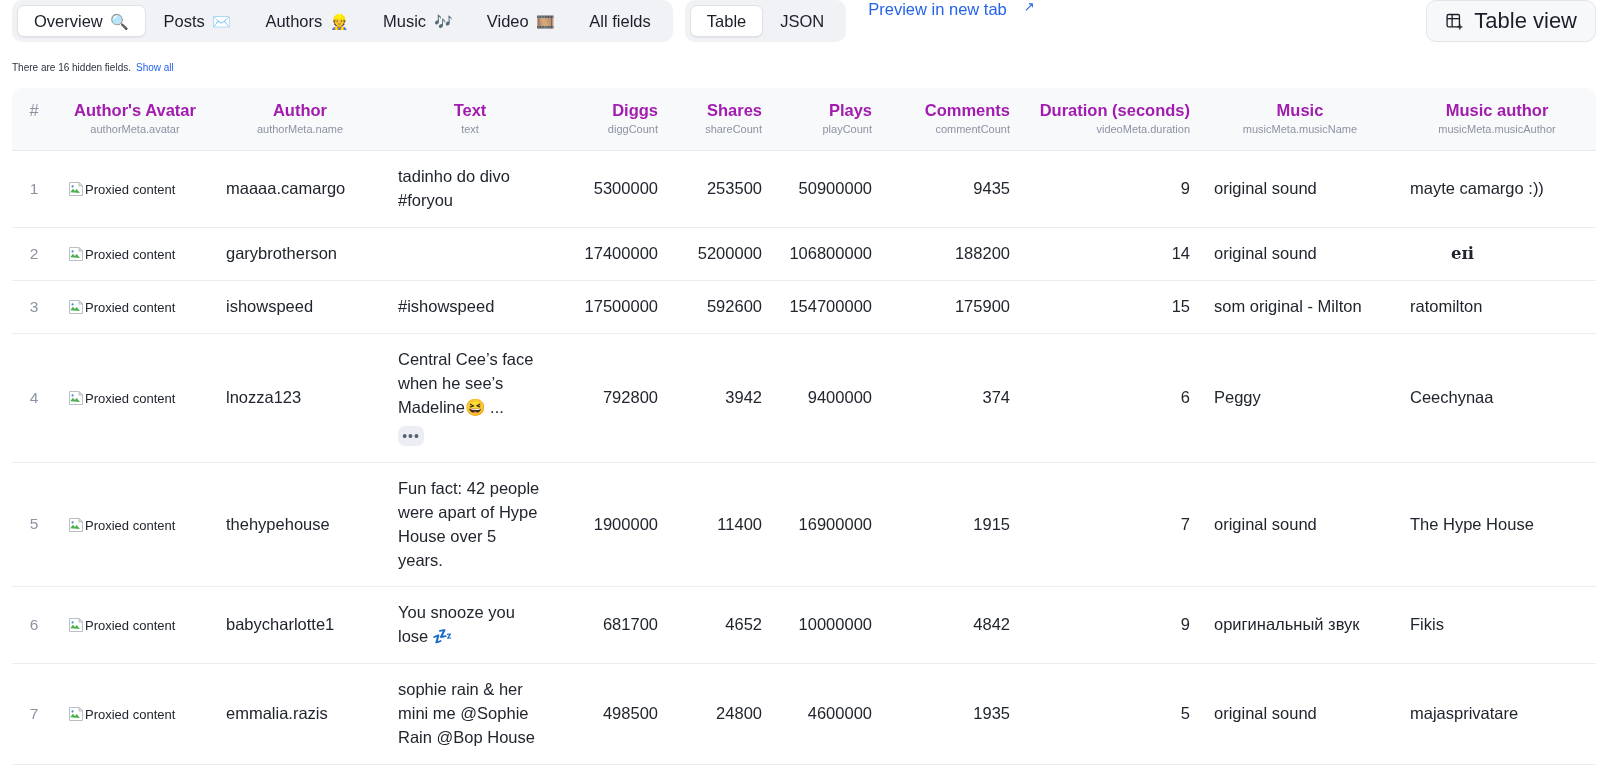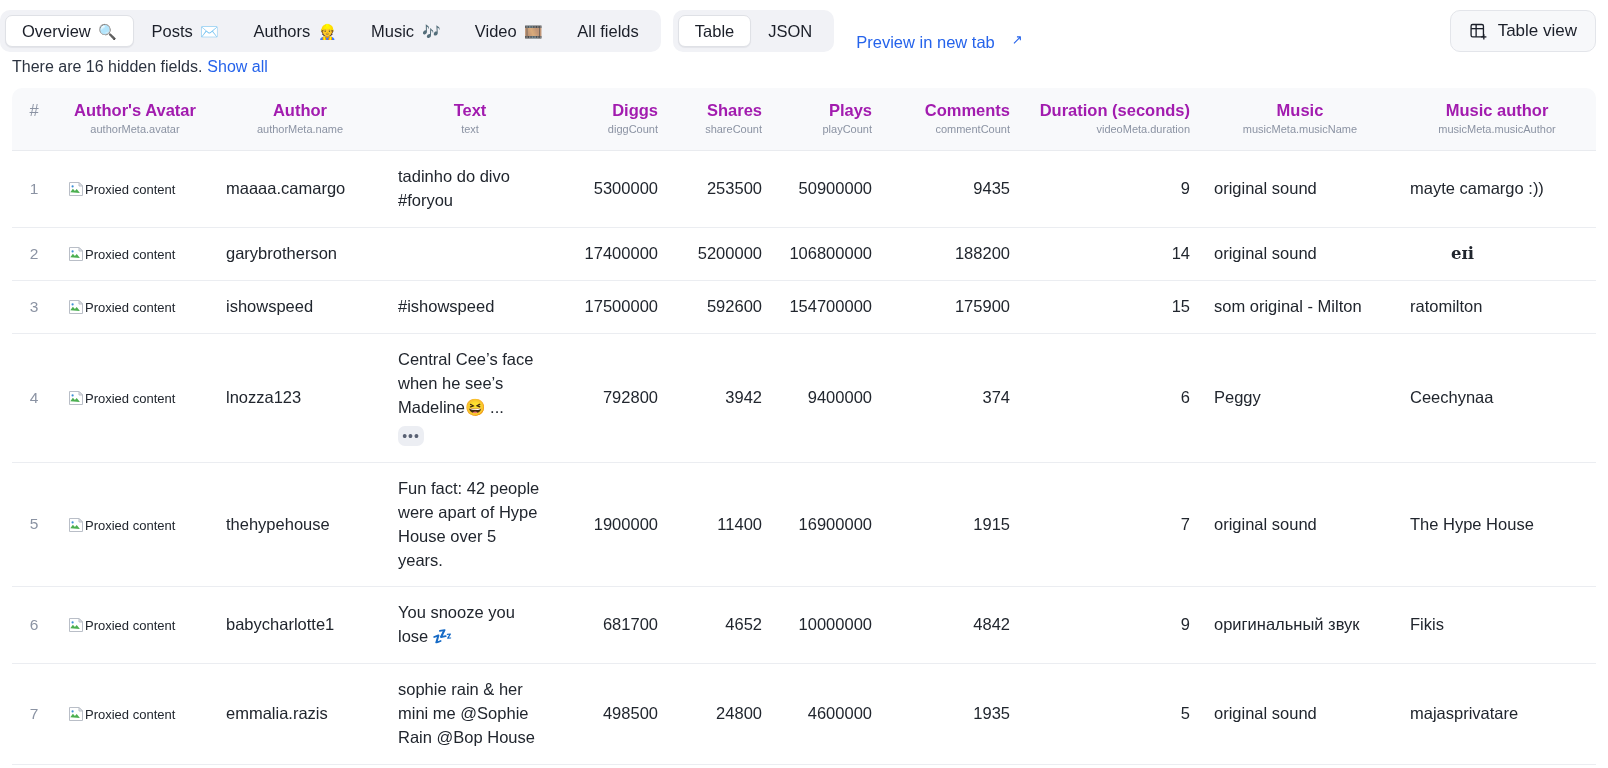--- a/index.html
+++ b/index.html
@@ -8,23 +8,23 @@
     width: 1608px; height: 768px;
     background: #ffffff;
     font-family: "Liberation Sans", sans-serif;
     -webkit-font-smoothing: antialiased;
     overflow: hidden;
   }
 
   
   .toolbar {
     display: flex;
-    align-items: flex-end;
+    align-items: flex-start;
     height: 52px;
-    padding: 0 12px 0 0;
+    padding: 0 12px 0 12px;
     background: #ffffff;
     position: relative;
   }
 
   .pillgroup {
     display: flex;
     align-items: center;
     background: #f1f2f6;
     border-radius: 10px;
     padding: 5px;
@@ -72,31 +72,31 @@
 
   .tableview-btn {
     display: inline-flex;
     align-items: center;
     gap: 10px;
     height: 42px;
     padding: 0 18px;
     border-radius: 10px;
     border: 1px solid #e3e5ea;
     background: #f7f8fa;
-    font-size: 17px;
+    font-size: 22px;
     color: #1b1f29;
     cursor: pointer;
     white-space: nowrap;
   }
   .tableview-btn svg { display:block; }
 
   
   .notice {
     padding: 0 12px;
-    font-size: 16px;
+    font-size: 10px;
     color: #2c3340;
     height: 30px;
     display: flex;
     align-items: center;
     gap: 5px;
   }
   .notice a {
     color: #2563eb;
     text-decoration: none;
     cursor: pointer;

